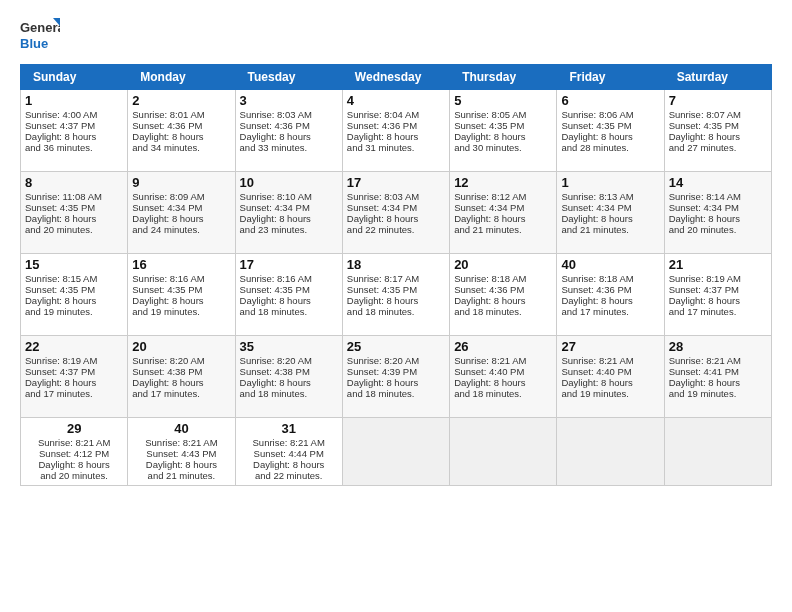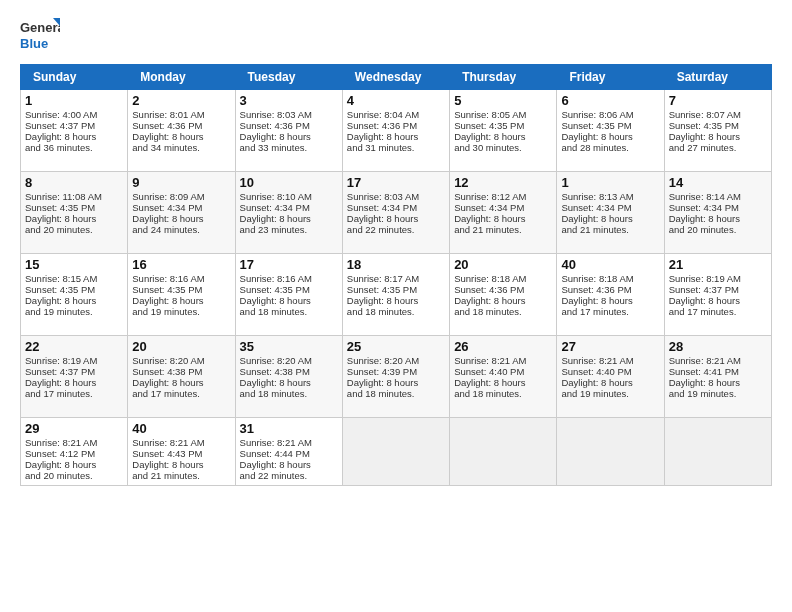--- a/index.html
+++ b/index.html
@@ -69,20 +69,21 @@
       font-weight: bold;
       display: block;
       margin-bottom: 1px;
       color: #111;
     }
     .empty-cell {
       background: #f0f0f0 !important;
     }
     .last-row td {
       height: 68px;
+      text-align: center;
     }
   </style>
 </head>
 <body>
 
 <div class="page">
   <div class="header">
     <div class="logo">
   <div style="display:flex;flex-direction:column;align-items:flex-start;position:relative;">
     <div style="display:flex;align-items:center;">

